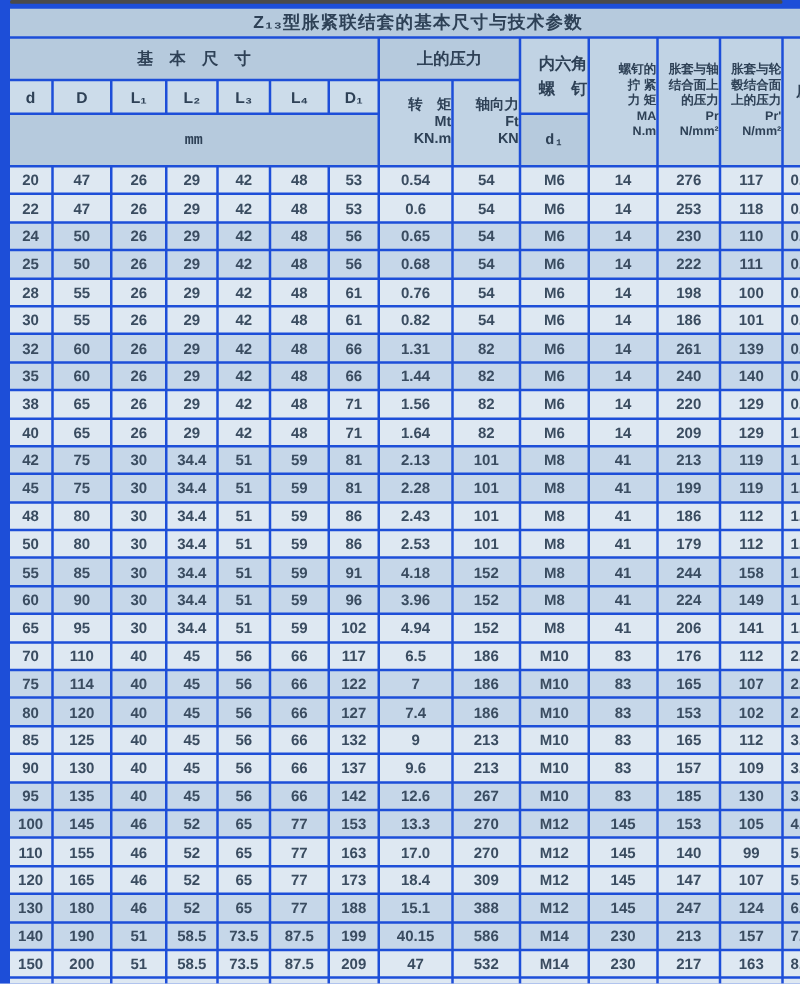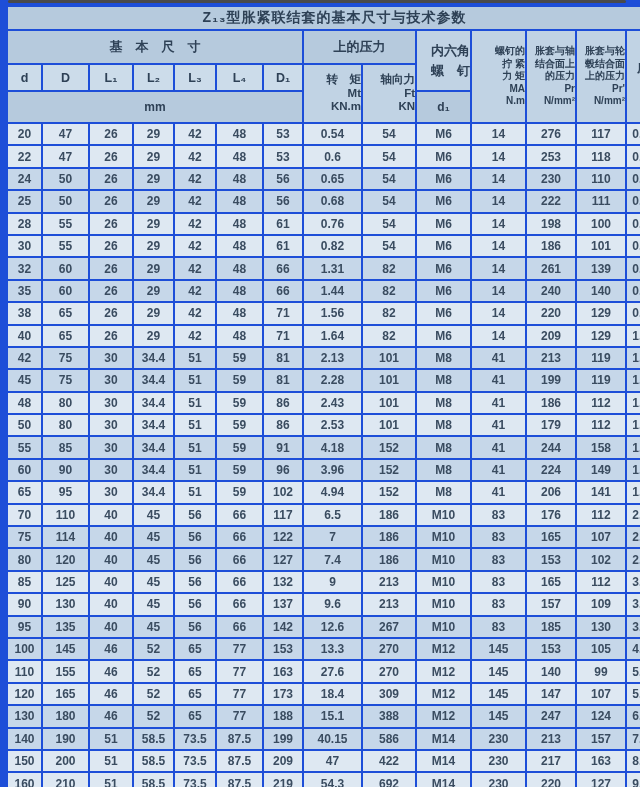--- a/index.html
+++ b/index.html
@@ -32,21 +32,21 @@
   .r-grp th{
     background:var(--header_main,#b6cadd);
     height:32px;font-size:13px;font-weight:bold;
   }
   .r-cols th{
     background:var(--header_cols,#ccdcea);
     height:25px;font-size:12.5px;font-weight:bold;
   }
   .r-unit th{
     background:var(--header_main,#b6cadd);
-    height:30px;font-size:12px;font-weight:bold;
+    height:40px;font-size:12px;font-weight:bold;font-family:Liberation Mono, monospace;
   }
   th.span-cell{
     background:var(--header_span,#c1d3e4);
     text-align:right;
   }
   .pre{white-space:pre-line;}
   th.hex{font-size:13px;font-weight:bold;line-height:1.5;}
   th.small-h{font-size:10px;font-weight:bold;line-height:1.25;}
   th.mass-h{font-size:12px;font-weight:bold;line-height:1.35;}
   th.load-sub{font-size:11.5px;font-weight:bold;line-height:1.2;padding-left:17px;}
@@ -514,21 +514,21 @@
           <td>4.62</td>
         </tr>
         <tr class="light">
           <td>110</td>
           <td>155</td>
           <td>46</td>
           <td>52</td>
           <td>65</td>
           <td>77</td>
           <td>163</td>
-          <td>27.6</td>
+          <td>17.0</td>
           <td>270</td>
           <td>M12</td>
           <td>145</td>
           <td>140</td>
           <td>99</td>
           <td>5.00</td>
         </tr>
         <tr class="light">
           <td>120</td>
           <td>165</td>
@@ -579,21 +579,21 @@
         </tr>
         <tr class="light">
           <td>150</td>
           <td>200</td>
           <td>51</td>
           <td>58.5</td>
           <td>73.5</td>
           <td>87.5</td>
           <td>209</td>
           <td>47</td>
-          <td>422</td>
+          <td>532</td>
           <td>M14</td>
           <td>230</td>
           <td>217</td>
           <td>163</td>
           <td>8.21</td>
         </tr>
         <tr class="light">
           <td>160</td>
           <td>210</td>
           <td>51</td>

